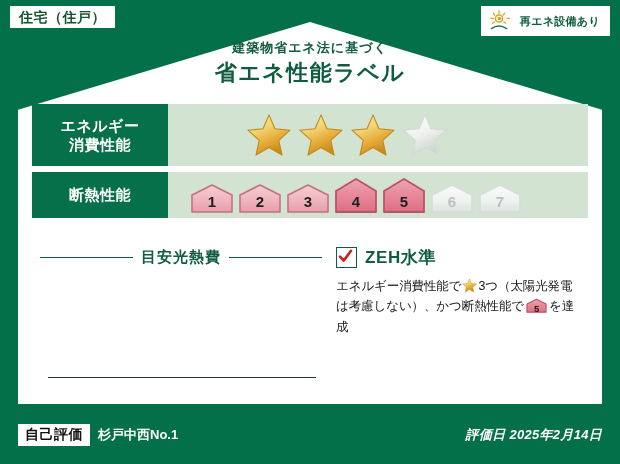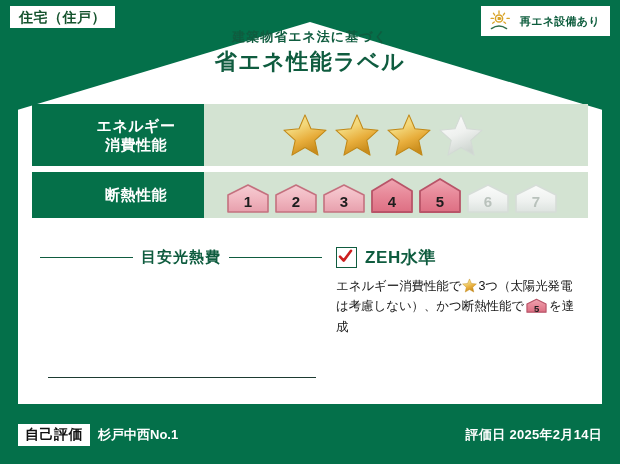--- a/index.html
+++ b/index.html
@@ -35,36 +35,36 @@
     background:#ffffff;
     clip-path:polygon(0% 100%, 0% 23%, 50% 0%, 100% 23%, 100% 100%);
     z-index:2;
   }
   .house-inner{
     position:absolute;left:18px;top:22px;width:584px;height:382px;z-index:3;
   }
 
   
   .title-block{
-    position:absolute;left:0;top:7px;width:584px;text-align:center;
+    position:absolute;left:0;top:18px;width:584px;text-align:center;
   }
   .title-sub{font-size:13px;font-weight:bold;color:#0f5c3f;letter-spacing:1px;line-height:1.2;}
   .title-main{font-size:22px;font-weight:bold;color:#0f5c3f;letter-spacing:1.5px;line-height:1.25;margin-top:3px;}
 
   
   .perf{
     position:absolute;left:14px;top:82px;width:556px;
     display:flex;flex-direction:column;gap:6px;
   }
   .perf-row{display:flex;align-items:stretch;height:62px;}
   .perf-row.insul{height:46px;}
   .perf-key{
     width:136px;flex:0 0 136px;background:#057049;color:#ffffff;
     display:flex;align-items:center;justify-content:center;text-align:center;
-    font-size:15px;font-weight:bold;line-height:1.28;letter-spacing:.5px;padding-left:36px;
+    font-size:15px;font-weight:bold;line-height:1.28;letter-spacing:.5px;
   }
   .perf-val{
     flex:1;background:#d3e3d2;display:flex;align-items:center;
   }
 
   
   .stars{display:flex;align-items:center;gap:6px;padding-left:78px;}
   .star{width:46px;height:46px;display:block;}
 
   
@@ -128,21 +128,21 @@
   .eval-badge{
     margin-left:18px;background:#ffffff;color:#111;
     font-size:14px;font-weight:bold;letter-spacing:.5px;
     padding:3px 7px 4px 7px;line-height:1.1;white-space:nowrap;
   }
   .eval-name{
     margin-left:8px;color:#ffffff;font-size:13px;font-weight:bold;white-space:nowrap;
   }
   .eval-date{
     margin-left:auto;margin-right:18px;color:#ffffff;font-size:13px;
-    font-weight:bold;white-space:nowrap;letter-spacing:.3px;
+    font-weight:bold;white-space:nowrap;letter-spacing:.3px;font-style:italic;
   }
 </style>
 </head>
 <body>
 
 <div id="label-root">
 
   <div class="house-card"></div>
 
   <div class="type-badge">住宅（住戸）</div>

